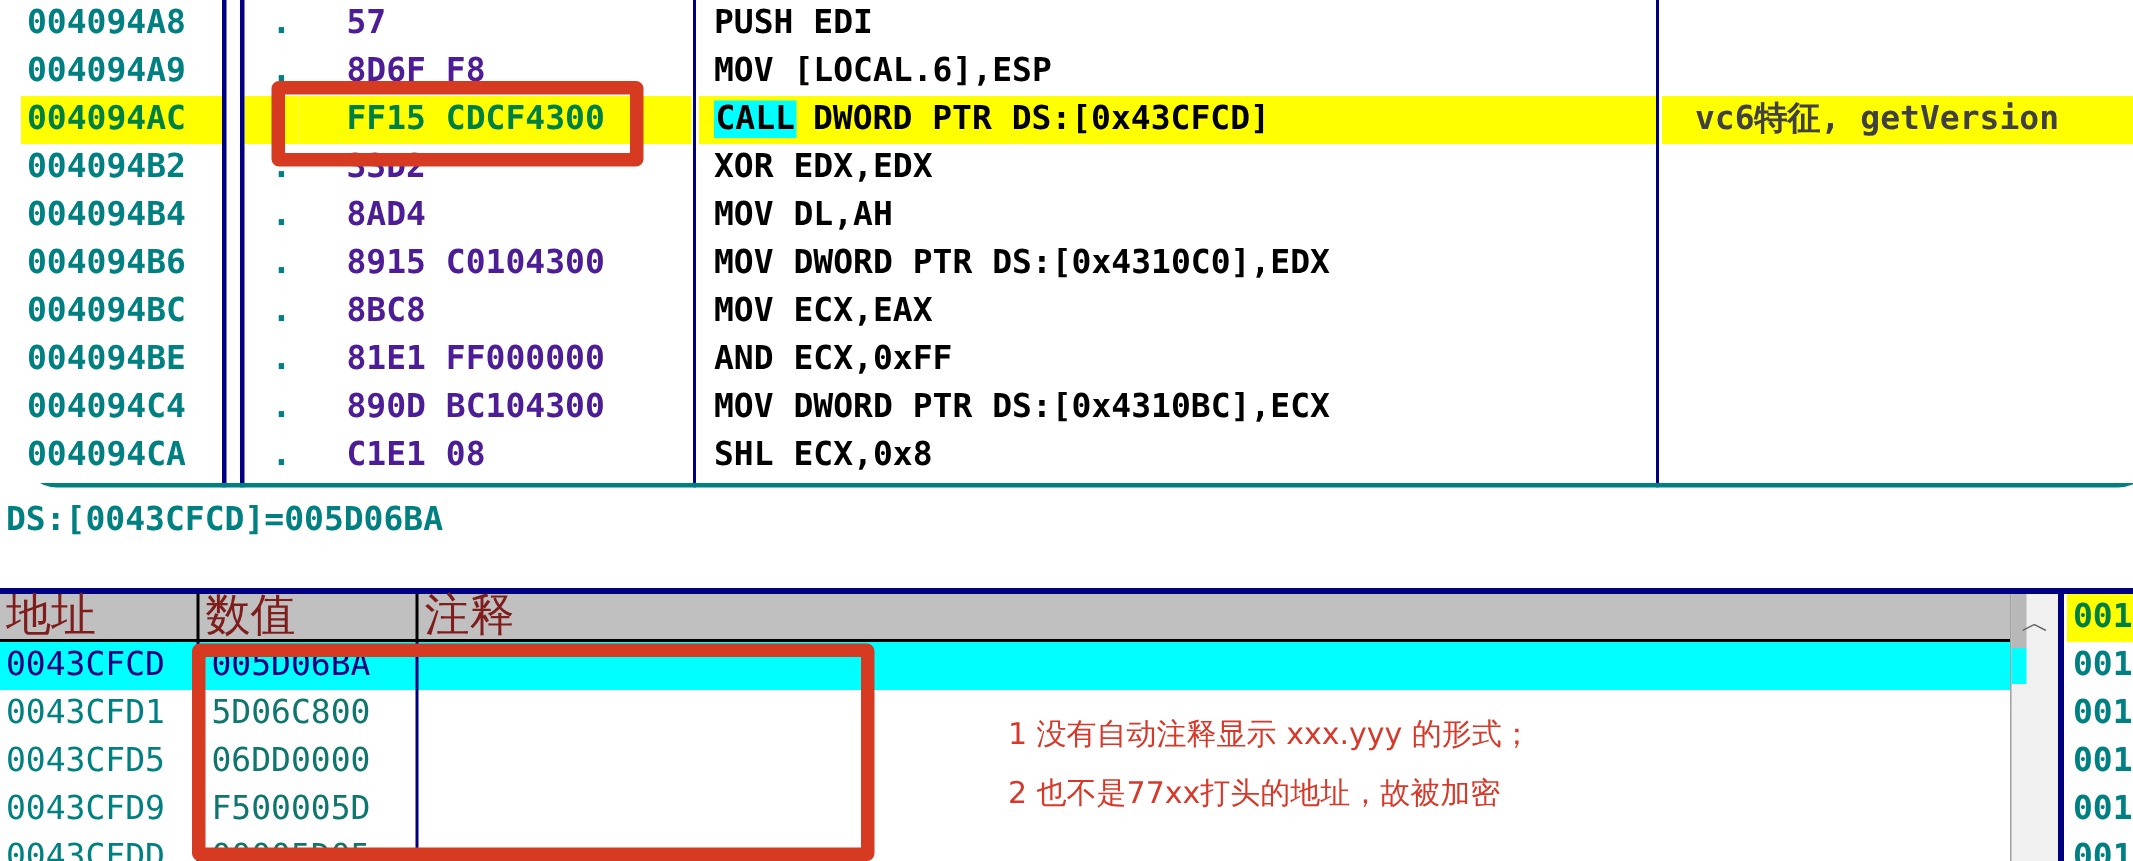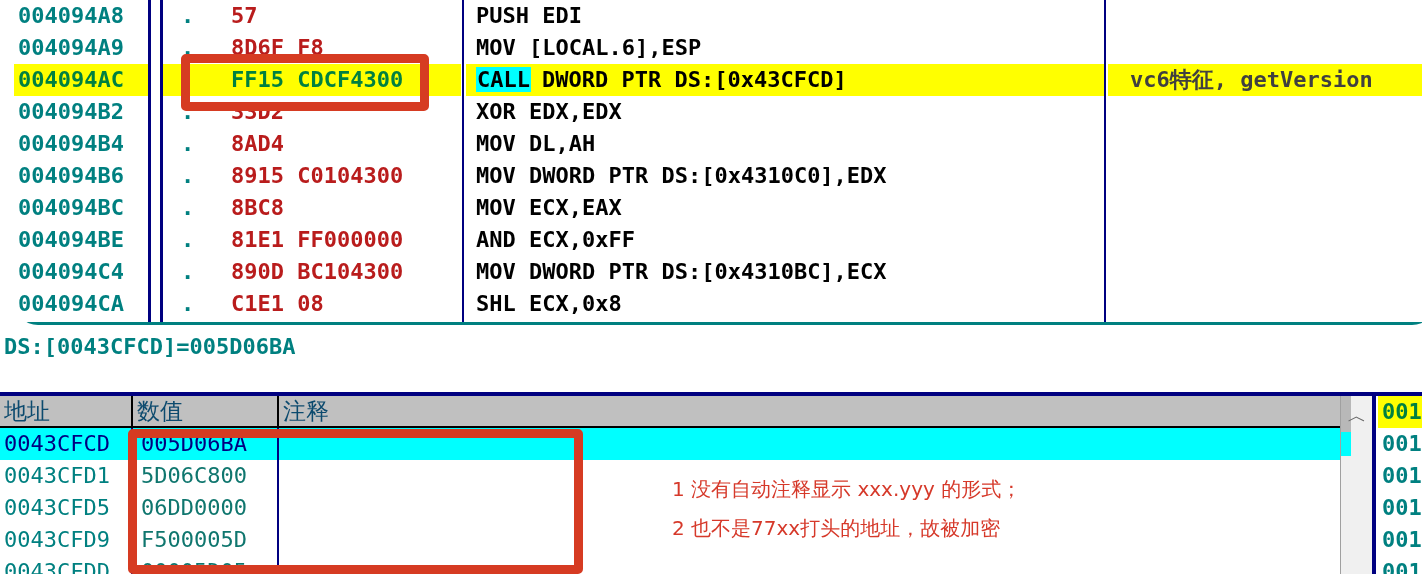--- a/index.html
+++ b/index.html
@@ -66,21 +66,21 @@
     color: #008080;
     text-align: left;
     padding-left: 18px;
     box-sizing: border-box;
   }
   .cell-hex {
     position: absolute;
     left: 185px; top: 0;
     width: 262px;
     height: 32px;
-    color: #b91c1c;
+    color: #4c1d95;
     padding-left: 32px;
     box-sizing: border-box;
   }
   .cell-mnem {
     position: absolute;
     left: 452px; top: 0;
     width: 638px;
     height: 32px;
     color: #000000;
     padding-left: 10px;
@@ -165,22 +165,22 @@
     height: 32px;
     background: #c0c0c0;
     border-bottom: 2px solid #000000;
     box-sizing: border-box;
   }
   .hdr-cell {
     position: absolute;
     top: 0;
     height: 30px;
     line-height: 30px;
-    color: #0c4a6e;
-    font-size: 23px;
+    color: #7f1d1d;
+    font-size: 30px;
     font-family: "DejaVu Sans", sans-serif;
     padding-left: 4px;
     box-sizing: border-box;
     white-space: nowrap;
   }
   #hdr-addr { left: 0; width: 131px; }
   #hdr-val  { left: 131px; width: 146px; border-left: 2px solid #000000; }
   #hdr-cmt  { left: 277px; width: 1063px; border-left: 2px solid #000000; }
 
   #dump-rows {

